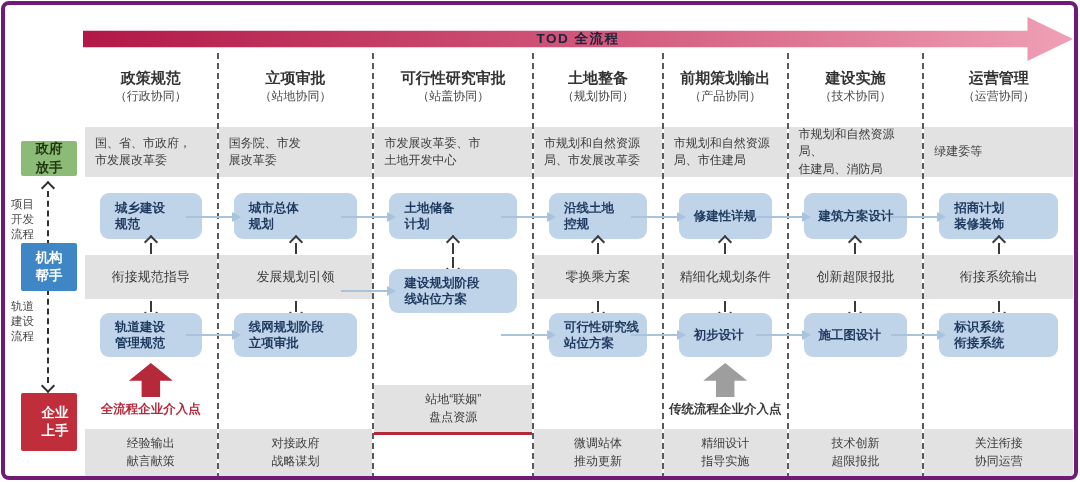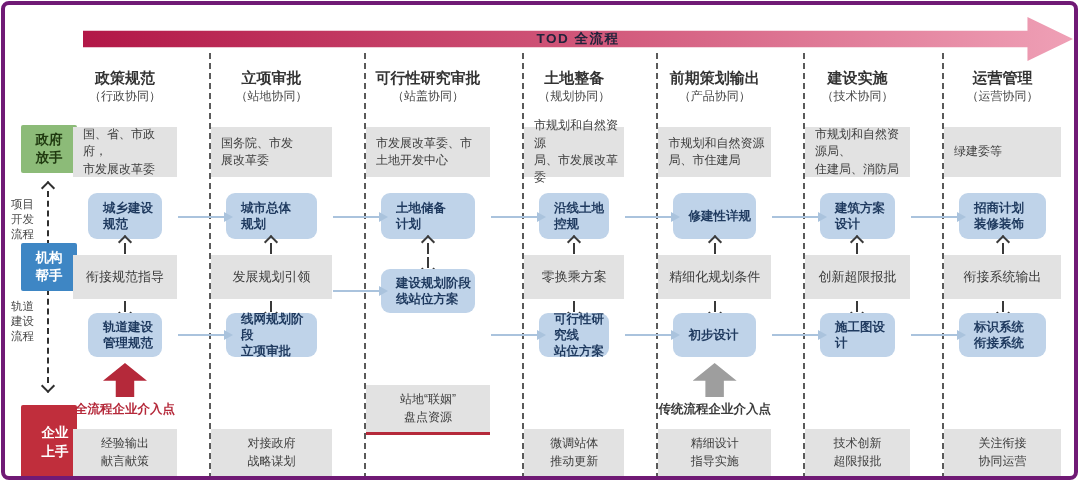--- a/index.html
+++ b/index.html
@@ -10,36 +10,36 @@
   
   .banner { position:absolute; left:78px; top:12px; width:990px; height:44px;
             background:linear-gradient(90deg,#b21747 0%,#d35c7e 55%,#efa0b6 100%);
             clip-path:polygon(0 31%,95.4% 31%,95.4% 0,100% 50%,95.4% 100%,95.4% 69%,0 69%);
             display:flex; align-items:center; justify-content:center; }
   .banner span { font-size:13.5px; font-weight:bold; color:#23233b; letter-spacing:1.5px; }
 
   
   .rail-box { position:absolute; left:16px; width:56px; display:flex; align-items:center; justify-content:center;
               text-align:center; font-weight:bold; font-size:13.5px; line-height:1.35; white-space:pre-line; border-radius:2px; }
-  .rail-box.gov { top:120px; height:48px; background:#8cbb78; color:#203a10; }
+  .rail-box.gov { top:136px; height:35px; background:#8cbb78; color:#203a10; }
   .rail-box.org { top:238px; height:48px; background:#3e86c4; color:#ffffff; }
-  .rail-box.ent { top:400px; height:75px; background:#c02e3c; color:#ffffff;padding-left:12px; }
+  .rail-box.ent { top:388px; height:58px; background:#c02e3c; color:#ffffff;padding-left:12px; }
   .rail-label { position:absolute; left:6px; width:30px; font-size:11.5px; color:#4a4a4a;
                 line-height:1.3; white-space:pre-line; text-align:left; }
   .rail-label.proj { top:192px; }
   .rail-label.rail { top:294px; }
   .rail-arrow { position:absolute; left:42px; top:186px; height:192px; width:0; border-left:2px dashed #2f2f2f; }
   .rail-arrow::before { content:''; position:absolute; top:-8px; left:-6px; width:8px; height:8px;
                         border-left:2px solid #2f2f2f; border-top:2px solid #2f2f2f; transform:rotate(45deg); }
   .rail-arrow::after { content:''; position:absolute; bottom:-8px; left:-6px; width:8px; height:8px;
                        border-right:2px solid #2f2f2f; border-bottom:2px solid #2f2f2f; transform:rotate(45deg); }
 
   
-  .grid { position:absolute; left:68px; top:48px; width:988px; height:410px; display:grid;
-          grid-template-columns:132fr 156fr 160fr 130fr 125fr 136fr 151fr;gap:32px; }
+  .grid { position:absolute; left:80px; top:48px; width:988px; height:410px; display:grid;
+          grid-template-columns:132fr 156fr 160fr 130fr 125fr 136fr 151fr; }
   .col { display:flex; flex-direction:column; }
   .col + .col { border-left:2px dashed #5a5a5a; }
 
   .sec-header { height:62px; padding-top:16px; }
   .col-title { font-size:15px; font-weight:bold; color:#333; text-align:center; }
   .col-subtitle { font-size:12px; color:#474747; text-align:center; margin-top:0; }
 
   .band-cell { background:#e2e2e2; font-size:12px; color:#3d3d3d; line-height:1.45;
                white-space:pre-line; display:flex; flex-direction:column; justify-content:center; }
   .sec-gov { height:64px; padding-top:12px; }

